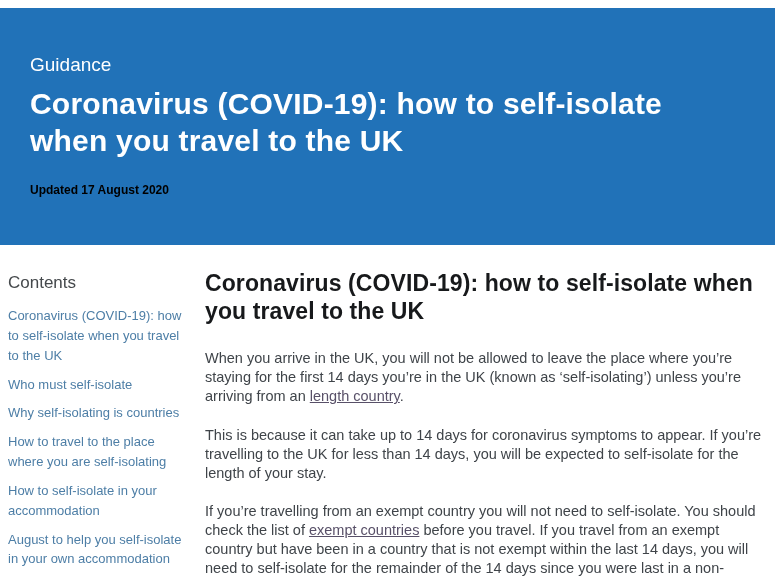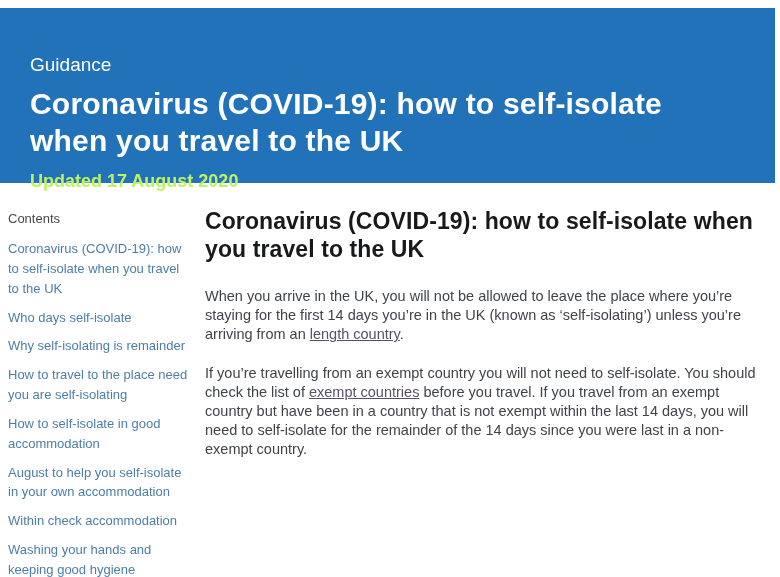--- a/index.html
+++ b/index.html
@@ -5,55 +5,55 @@
   * { box-sizing: border-box; margin: 0; padding: 0; }
   html, body {
     width: 780px; height: 577px;
     background: #ffffff;
     font-family: "Liberation Sans", sans-serif;
     overflow: hidden;
   }
   
   .banner {
     margin: 8px 5px 0 0;
-    height: 175px;
+    height: 237px;
     background: #2172b8;
     padding: 46px 40px 0 30px;
   }
   .banner .kicker {
     color: #ffffff;
     font-size: 19px;
     font-weight: 400;
     margin-bottom: 9px;
   }
   .banner .title {
     color: #ffffff;
     font-size: 30px;
     font-weight: 700;
     line-height: 1.24;
     max-width: 650px;
     letter-spacing: 0.2px;
   }
   .banner .updated {
-    color: #bef264;
-    font-size: 18px;
+    color: #000000;
+    font-size: 12px;
     font-weight: 700;
-    margin-top: 12px;
+    margin-top: 24px;
   }
   
   .content {
     display: flex;
     padding: 28px 15px 0 8px;
   }
   .sidebar {
     width: 185px;
     flex-shrink: 0;
   }
   .sidebar .contents-heading {
-    font-size: 13px;
+    font-size: 17px;
     font-weight: 400;
     color: #45494c;
     margin-bottom: 13px;
   }
   .sidebar ul { list-style: none; }
   .sidebar li { margin-bottom: 9px; }
   .sidebar a {
     color: #4d7ea6;
     font-size: 13px;
     line-height: 1.45;
@@ -94,33 +94,34 @@
   <div class="title">Coronavirus (COVID-19): how to self-isolate when you travel to the UK</div>
   <div class="updated">Updated 17 August 2020</div>
 </div>
 
 <div class="content">
 
   <div class="sidebar">
     <div class="contents-heading">Contents</div>
     <ul>
       <li><a>Coronavirus (COVID-19): how to self-isolate when you travel to the UK</a></li>
-      <li><a>Who days self-isolate</a></li>
-      <li><a>Why self-isolating is remainder</a></li>
-      <li><a>How to travel to the place need you are self-isolating</a></li>
-      <li><a>How to self-isolate in good accommodation</a></li>
+      <li><a>Who must self-isolate</a></li>
+      <li><a>Why self-isolating is countries</a></li>
+      <li><a>How to travel to the place where you are self-isolating</a></li>
+      <li><a>How to self-isolate in your accommodation</a></li>
       <li><a>August to help you self-isolate in your own accommodation</a></li>
       <li><a>Within check accommodation</a></li>
       <li><a>Washing your hands and keeping good hygiene</a></li>
 
     </ul>
   </div>
 
   <div class="main">
     <h1>Coronavirus (COVID-19): how to self-isolate when you travel to the UK</h1>
 
     <p><span>When you arrive in the UK, you will not be allowed to leave the place where you’re staying for the first 14 days you’re in the UK (known as ‘self-isolating’) unless you’re arriving from an </span><a>length country</a><span>.</span></p>
 
+    <p><span>This is because it can take up to 14 days for coronavirus symptoms to appear. If you’re travelling to the UK for less than 14 days, you will be expected to self-isolate for the length of your stay.</span></p>
 
     <p><span>If you’re travelling from an exempt country you will not need to self-isolate. You should check the list of </span><a>exempt countries</a><span> before you travel. If you travel from an exempt country but have been in a country that is not exempt within the last 14 days, you will need to self-isolate for the remainder of the 14 days since you were last in a non-exempt country.</span></p>
   </div>
 
 </div>
 
 </body></html>

